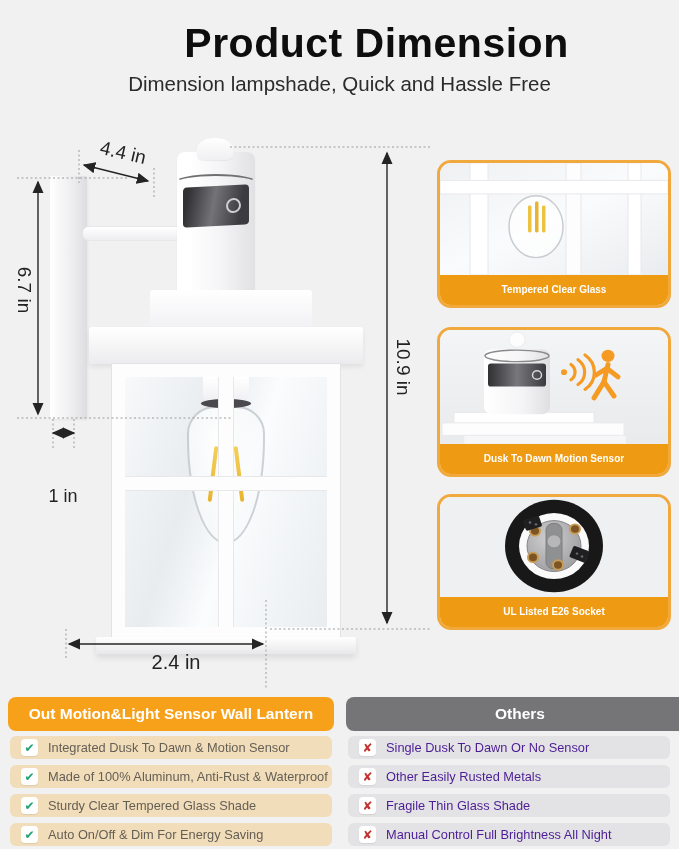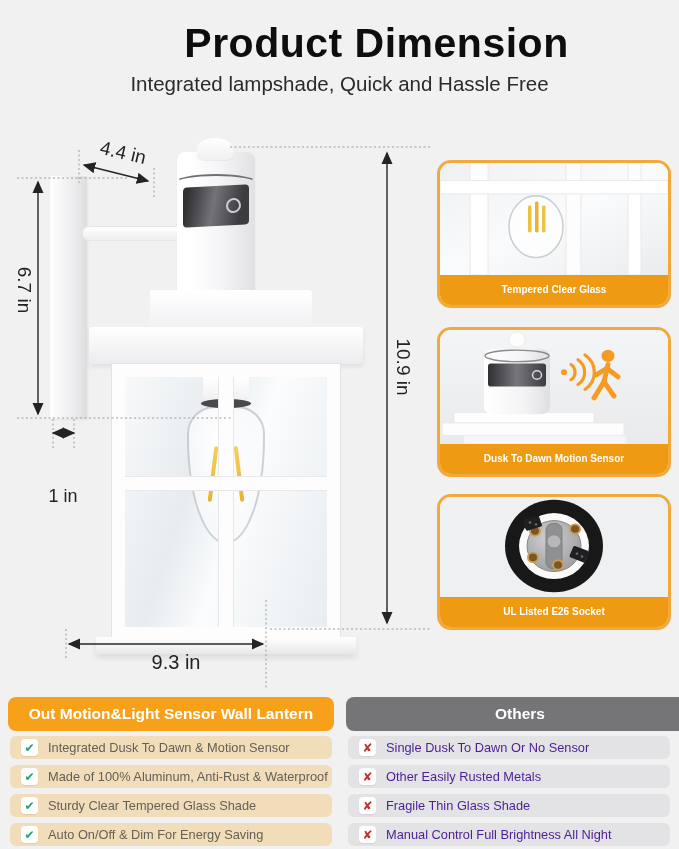--- a/index.html
+++ b/index.html
@@ -101,21 +101,21 @@
   .row-text{font-size:12.8px;}
   .row.left .row-text{color:#645f55;}
   .row.right .row-text{color:#4c1d95;}
 </style>
 </head>
 <body>
 
 <div class="page">
 
   <div class="title">Product Dimension</div>
-  <div class="subtitle">Integrated lampshade, Quick and Hassle Free</div>
+  <div class="subtitle">Dimension lampshade, Quick and Hassle Free</div>
 
   <div class="diagram">
     <div class="plate"></div>
     <div class="arm"></div>
 
     <div class="sensor">
       <div class="dome"></div>
       <div class="rim"></div>
       <div class="band">
         <i class="cell"></i>
@@ -166,21 +166,21 @@
         <line x1="53" y1="433" x2="74" y2="433"></line>
         <line x1="387" y1="153" x2="387" y2="623"></line>
         <line x1="69" y1="644" x2="263" y2="644"></line>
       </g>
     </svg>
 
     <div class="dim-label dl-44">4.4 in</div>
     <div class="dim-label dl-67">6.7 in</div>
     <div class="dim-label dl-1">1 in</div>
     <div class="dim-label dl-109">10.9 in</div>
-    <div class="dim-label dl-59">9.3 in</div>
+    <div class="dim-label dl-59">2.4 in</div>
   </div>
 
   <div class="card c1">
     <div class="photo">
       <svg viewBox="0 0 228 116" preserveAspectRatio="none">
         <defs>
           <linearGradient id="gbg" x1="0" y1="0" x2="1" y2="1">
             <stop offset="0" stop-color="#eef0f2"></stop>
               <stop offset=".5" stop-color="#fafbfc"></stop>
               <stop offset="1" stop-color="#e9ecee"></stop>

